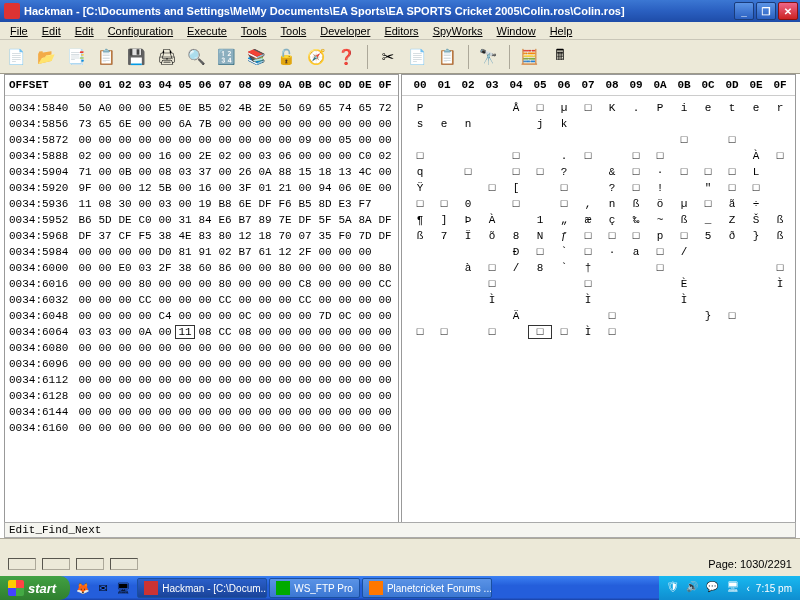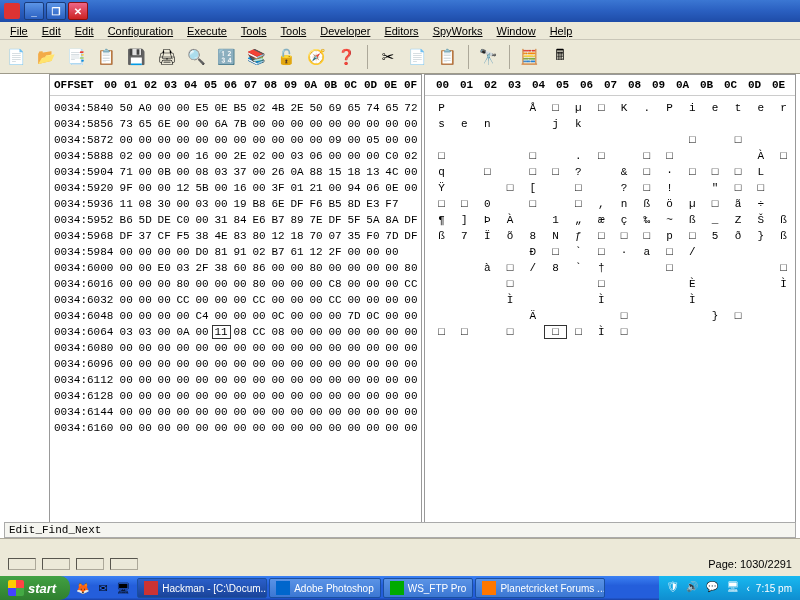--- a/index.html
+++ b/index.html
@@ -57,21 +57,20 @@
   border: 1px solid transparent;
   display: flex; align-items:center; justify-content:center;
   cursor: pointer;
   font-size: 15px;
 }
 .tsep { width:1px; height:24px; background:#aca899; margin:0 3px;}
 .workspace {
   position: absolute; top: 74px; left:0; right:0; bottom: 24px;
   background: #fff;
   display: flex;
-  padding-left: 45px;
 }
 .hexpane, .asciipane {
   flex: 1; overflow: hidden; border: 1px solid #999;
   background:#fff;
   font-family: "Courier New", monospace;
   font-size: 11px;
   font-weight: bold;
 }
 .hexpane { margin: 0 2px 0 4px;}
 .asciipane { margin: 0 4px 0 0;}
@@ -138,20 +137,21 @@
   display:flex; align-items:center; padding:0 8px; gap:6px;
   color:#fff; font-size:10px;
 }
 .tray .ico{width:14px;height:14px;display:inline-block;}
 </style>
 </head>
 <body>
 
 <div class="titlebar">
   <span class="icon"></span>
+  <span class="title">Hackman - [C:\Documents and Settings\Me\My Documents\EA Sports\EA SPORTS Cricket 2005\Colin.ros\Colin.ros]</span>
   <div class="winbtns">
     <div class="winbtn">_</div>
     <div class="winbtn">❐</div>
     <div class="winbtn close">✕</div>
   </div>
 </div>
 
 <div class="menubar" id="menubar">
     <span>File</span>
     <span>Edit</span>
@@ -1062,24 +1062,20 @@
     <div>🦊</div>
     <div>✉</div>
     <div>🖥</div>
   </div>
   <div id="tasks" style="display:flex;">
       <div class="taskbtn active">
         <span class="ico" style="background: rgb(204, 51, 51);"></span>
         <span>Hackman - [C:\Docum...</span>
       </div>
       <div class="taskbtn">
-        <span class="ico" style="background: rgb(0, 102, 204);"></span>
-        <span>Adobe Photoshop</span>
-      </div>
-      <div class="taskbtn">
         <span class="ico" style="background: rgb(0, 170, 0);"></span>
         <span>WS_FTP Pro</span>
       </div>
       <div class="taskbtn">
         <span class="ico" style="background: rgb(255, 119, 0);"></span>
         <span>Planetcricket Forums ...</span>
       </div>
     </div>
   <div class="tray">
     <span class="ico">🛡</span>

